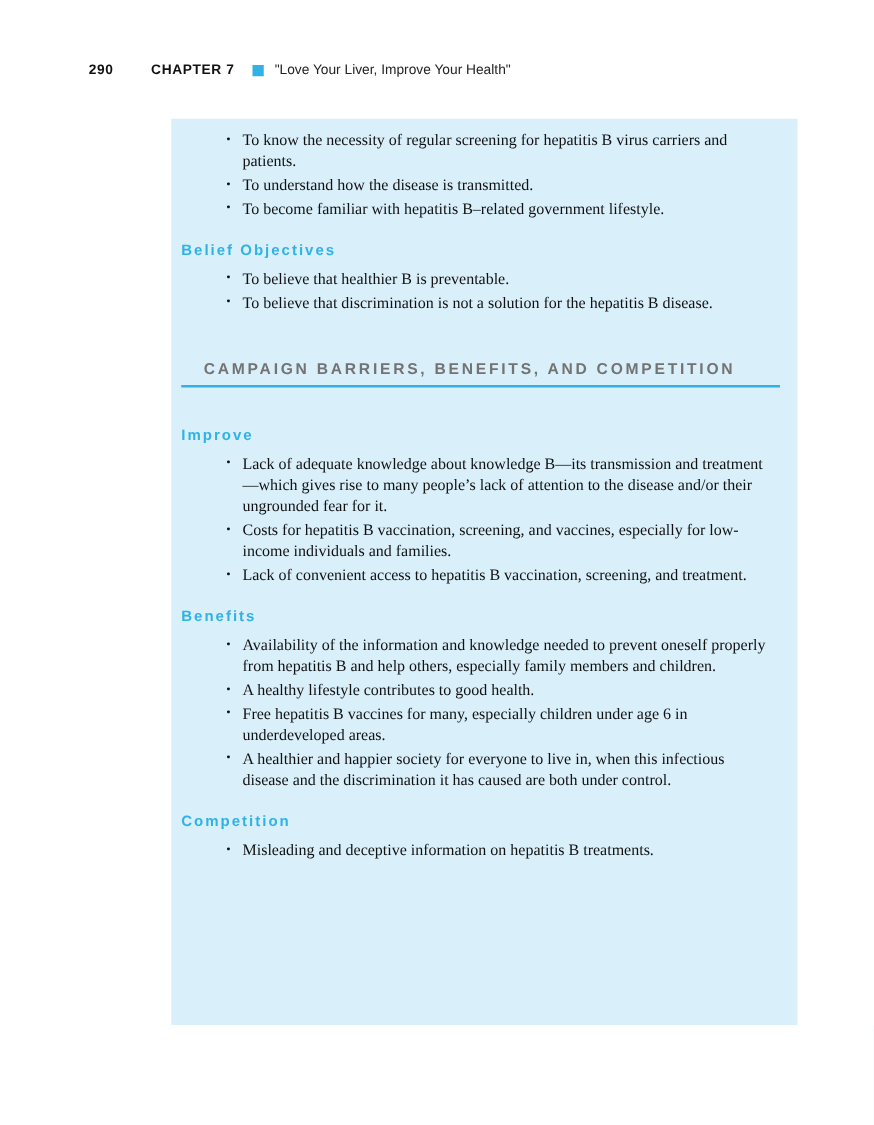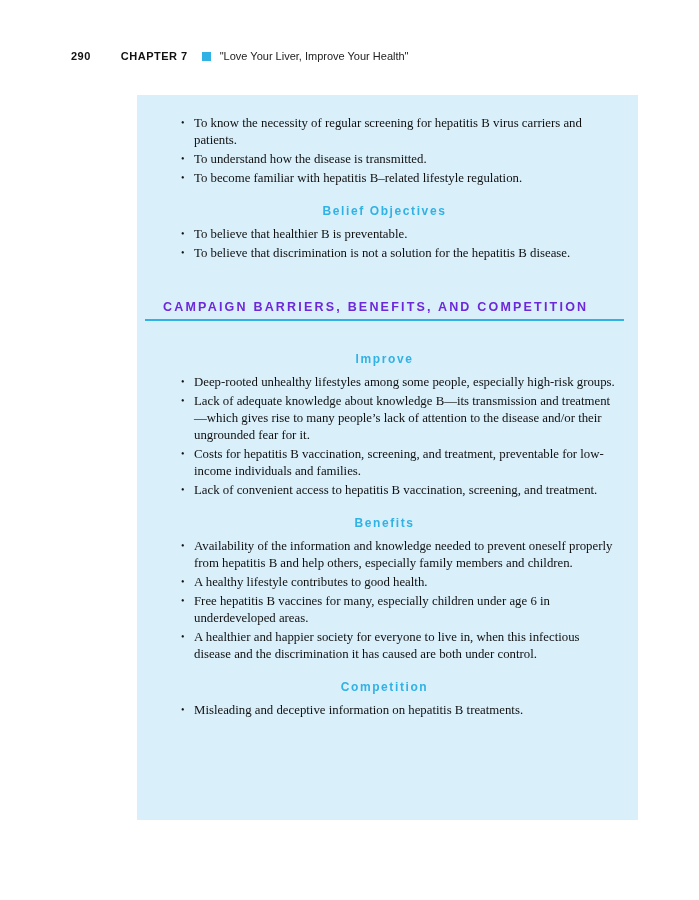--- a/index.html
+++ b/index.html
@@ -29,21 +29,21 @@
   .head-square{
     width:9px;height:9px;background:var(--accent);
     margin-left:14px;margin-right:9px;flex:0 0 auto;
   }
   .book-title{color:#222;}
   .panel{
     position:absolute;
     top:95px;left:121px;
     width:501px;min-height:733px;
     background:var(--panel-bg);
-    padding:20px 14px 20px 8px;
+    padding:9px 14px 20px 8px;
   }
   ul.bullets{
     list-style:none;
     margin:0 0 0 0;
     padding:0 0 0 36px;
     font-size:12.8px;
     line-height:1.33;
   }
   ul.bullets li{
     position:relative;
@@ -58,31 +58,30 @@
     font-size:10px;
     color:#111;
   }
   .sub-heading{
     font-family:"Liberation Sans", sans-serif;
     font-weight:bold;
     color:var(--accent);
     font-size:12px;
     letter-spacing:1.6px;
     margin:17px 0 8px 0;
-    text-align:center;
   }
   .section-rule{
     margin-top:35px;
     border-bottom:2px solid var(--accent);
     padding:0 0 4px 18px;
   }
   .section-heading{
     font-family:"Liberation Sans", sans-serif;
     font-weight:bold;
-    color:#6d28d9;
+    color:#737373;
     font-size:12.5px;
     letter-spacing:2.2px;
   }
   .gap-after-rule{height:14px;}
 </style>
 </head>
 <body>
 
 <div class="page">
 
@@ -91,39 +90,38 @@
     <span class="chapter-label">CHAPTER 7</span>
     <span class="head-square"></span>
     <span class="book-title">"Love Your Liver, Improve Your Health"</span>
   </div>
 
   <div class="panel">
 
     <ul class="bullets">
       <li>To know the necessity of regular screening for hepatitis B virus carriers and patients.</li>
       <li>To understand how the disease is transmitted.</li>
-      <li>To become familiar with hepatitis B–related lifestyle regulation.</li>
+      <li>To become familiar with hepatitis B–related government lifestyle.</li>
     </ul>
 
     <div class="sub-heading">Belief Objectives</div>
     <ul class="bullets">
       <li>To believe that healthier B is preventable.</li>
       <li>To believe that discrimination is not a solution for the hepatitis B disease.</li>
     </ul>
 
     <div class="section-rule">
       <span class="section-heading">CAMPAIGN BARRIERS, BENEFITS, AND COMPETITION</span>
     </div>
     <div class="gap-after-rule"></div>
 
     <div class="sub-heading">Improve</div>
     <ul class="bullets">
-      <li>Deep-rooted unhealthy lifestyles among some people, especially high-risk groups.</li>
       <li>Lack of adequate knowledge about knowledge B—its transmission and treatment—which gives rise to many people’s lack of attention to the disease and/or their ungrounded fear for it.</li>
-      <li>Costs for hepatitis B vaccination, screening, and treatment, preventable for low-income individuals and families.</li>
+      <li>Costs for hepatitis B vaccination, screening, and vaccines, especially for low-income individuals and families.</li>
       <li>Lack of convenient access to hepatitis B vaccination, screening, and treatment.</li>
     </ul>
 
     <div class="sub-heading">Benefits</div>
     <ul class="bullets">
       <li>Availability of the information and knowledge needed to prevent oneself properly from hepatitis B and help others, especially family members and children.</li>
       <li>A healthy lifestyle contributes to good health.</li>
       <li>Free hepatitis B vaccines for many, especially children under age 6 in underdeveloped areas.</li>
       <li>A healthier and happier society for everyone to live in, when this infectious disease and the discrimination it has caused are both under control.</li>
     </ul>

